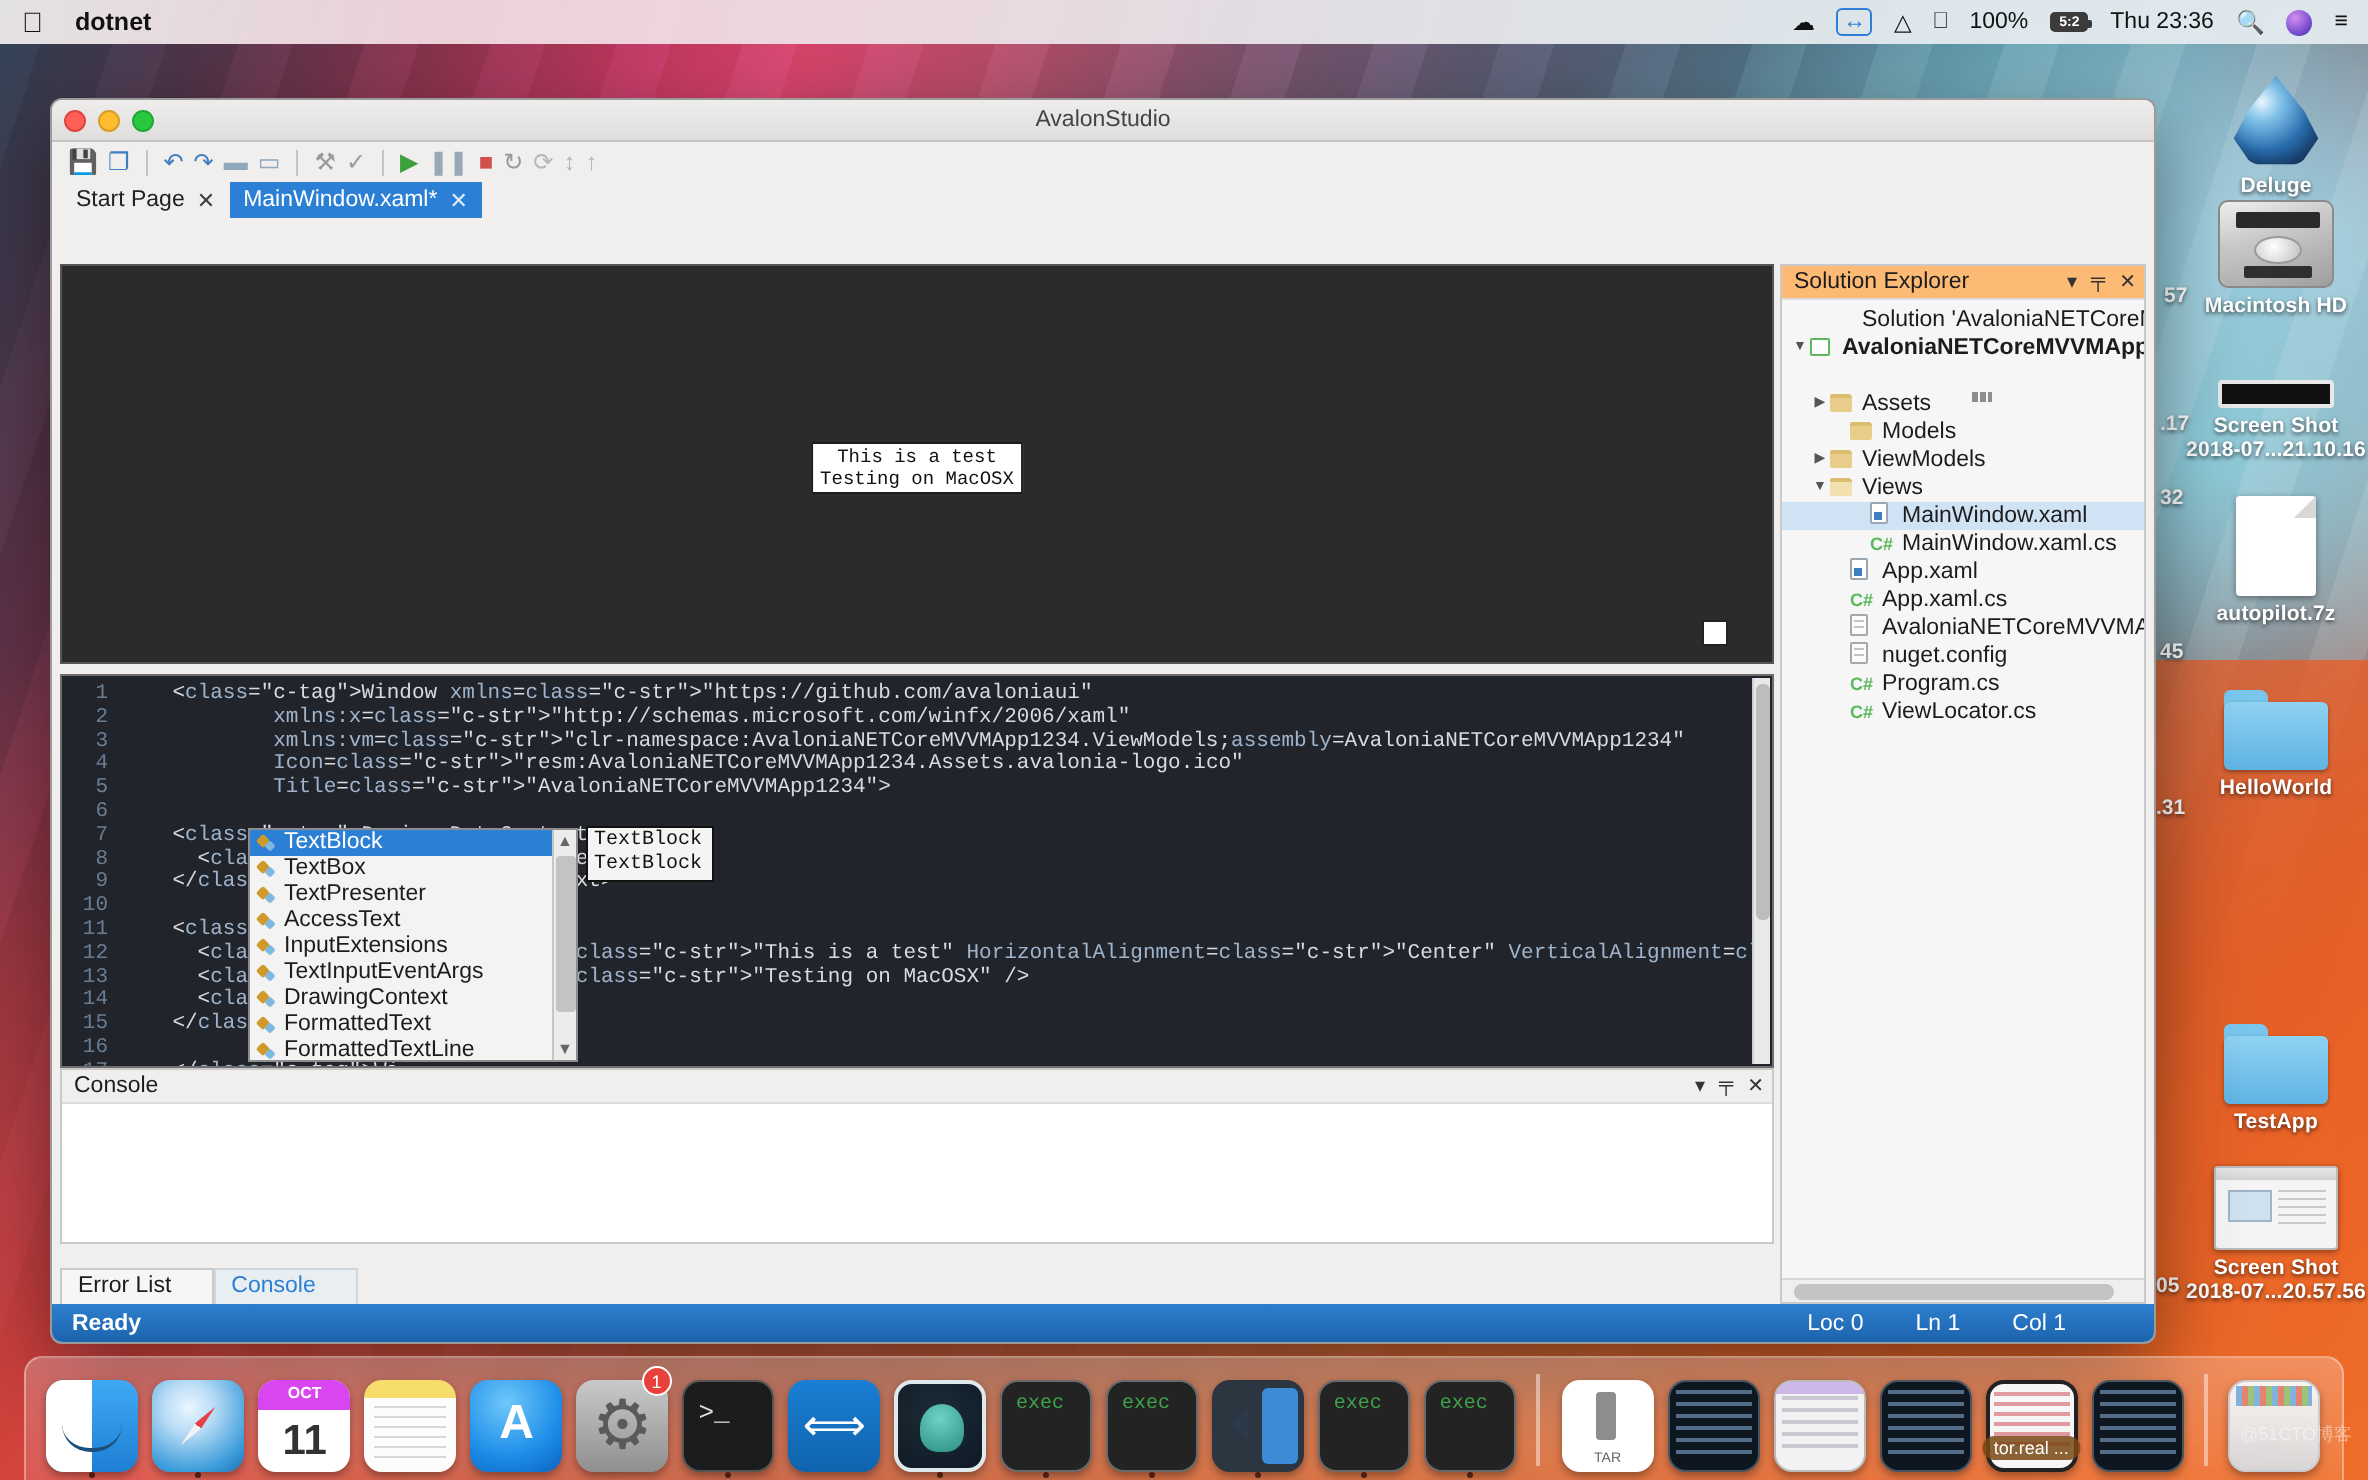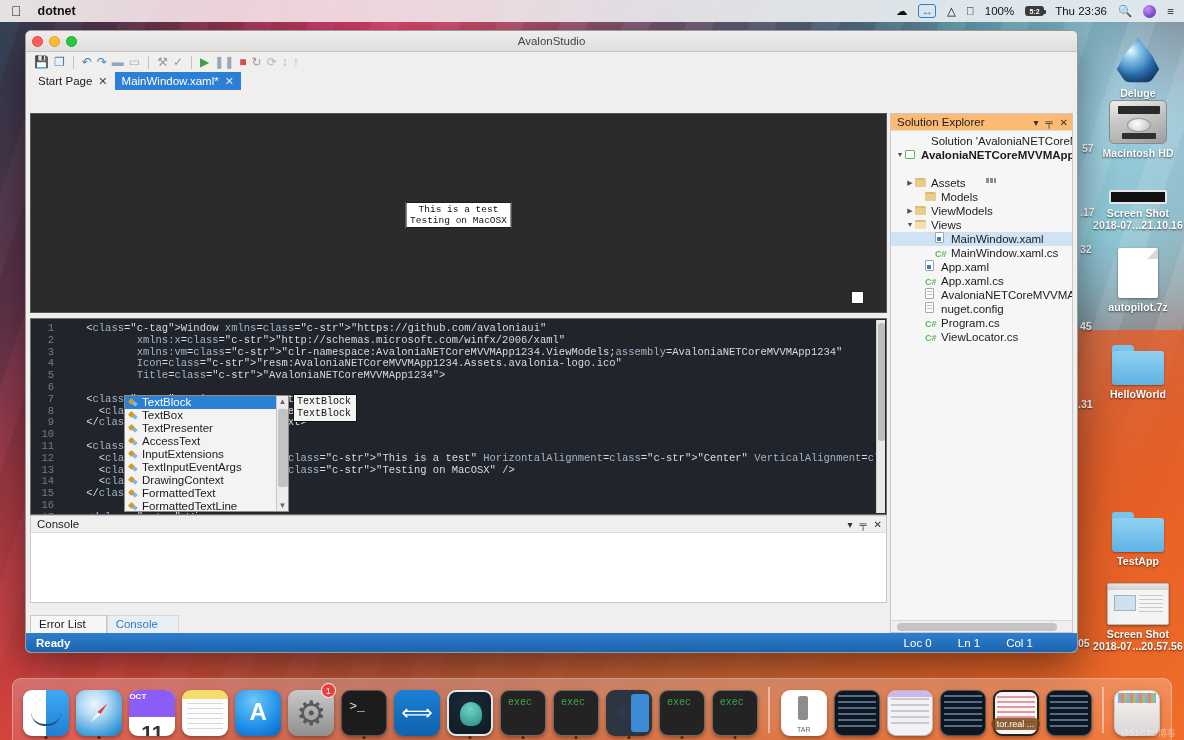--- a/index.html
+++ b/index.html
@@ -115,21 +115,21 @@
 
   .di-finder{background:linear-gradient(180deg,#3fa9f5,#1e7fd4);overflow:hidden;}
   .di-finder:before{content:"";position:absolute;left:0;top:0;width:50%;height:100%;background:#fff;}
   .di-finder:after{content:"";position:absolute;left:8px;top:14px;width:30px;height:20px;
      border-bottom:2px solid #1b4f7a;border-radius:0 0 14px 14px;}
   .di-safari{border-radius:50%;background:radial-gradient(circle at 40% 30%,#eaf6ff,#b8dcf5 30%,#3d9ddb 75%,#1d72b8 100%);}
   .di-safari:after{content:"";position:absolute;left:50%;top:50%;width:4px;height:26px;
      transform:translate(-50%,-50%) rotate(42deg);
      background:linear-gradient(180deg,#e8404a 0 50%,#f2f2f2 50% 100%);clip-path:polygon(50% 0,100% 50%,50% 100%,0 50%);}
   .di-cal{background:#fff;overflow:hidden;}
-  .di-cal .top{height:27px;background:#8b5cf6;color:#fff;font-size:8px;line-height:13px;font-weight:bold;}
+  .di-cal .top{height:15px;background:#d946ef;color:#fff;font-size:8px;text-align:center;line-height:13px;font-weight:bold;}
   .di-cal .day{font-size:21px;text-align:center;line-height:32px;color:#333;font-weight:bold;}
   .di-notes{background:linear-gradient(180deg,#fdf4c8 0 9px,#fbfbfb 9px);
      background-image:linear-gradient(180deg,#f6dc6a 0 9px, #fcfcfc 9px);}
   .di-notes:after{content:"";position:absolute;left:5px;top:13px;right:5px;bottom:5px;
      background:repeating-linear-gradient(180deg,#d8d8d8 0 1px, transparent 1px 5px);}
   .di-appstore{border-radius:50%;background:radial-gradient(circle at 40% 25%,#6fc8fb,#1e8ee8 60%,#0a63c0);}
   .di-appstore:after{content:"";position:absolute;left:50%;top:50%;transform:translate(-50%,-55%);
      color:#fff;font-size:24px;line-height:1;content:"A";font-family:"Liberation Sans",sans-serif;font-weight:bold;}
   .di-prefs{background:linear-gradient(180deg,#c9c9c9,#8f8f8f);}
   .di-prefs:after{content:"⚙";position:absolute;left:50%;top:50%;transform:translate(-50%,-50%);
@@ -164,21 +164,21 @@
   .di-trash{background:none;box-shadow:none;
      background:linear-gradient(180deg,rgba(250,250,250,0.95),rgba(215,218,222,0.95));
      border-radius:4px 4px 8px 8px;border:1px solid #c8cbd0;overflow:hidden;}
   .di-trash:after{content:"";position:absolute;left:3px;top:2px;right:3px;height:10px;
      background:repeating-linear-gradient(90deg,#6fa8d8 0 3px,#e4705a 3px 6px,#8dbd63 6px 9px);opacity:.85;}
   .dock-label{position:absolute;bottom:6px;left:50%;transform:translateX(-50%);
      background:rgba(120,70,20,0.85);color:#fff;font-size:9px;padding:1px 6px;border-radius:7px;white-space:nowrap;}
 
   
   #ide {
-    position:absolute; left:25px; top:30px; width:1053px; height:623px;
+    position:absolute; left:25px; top:49px; width:1053px; height:623px;
     background:#f0efee; border:1px solid #9a9a9a; border-radius:6px;
     box-shadow:0 16px 40px rgba(0,0,0,0.45);
     overflow:hidden; z-index:30; font-size:12px; color:#1c1c1c;
   }
   #ide-titlebar {
     height:21px; background:linear-gradient(180deg,#eeedec,#dfdedd);
     border-bottom:1px solid #c6c4c2; display:flex; align-items:center; position:relative;
   }
   .tl-btn{width:11px;height:11px;border-radius:50%;margin-left:6px;}
   .tl-close{background:#ff5f57;border:0.5px solid #e0443e;}
@@ -289,21 +289,21 @@
   .tlabel.bold{font-weight:bold;}
   #solexp-hscroll{position:absolute;left:0;right:0;bottom:0;height:12px;background:#efefef;border-top:1px solid #d6d6d6;}
   #solexp-hthumb{position:absolute;left:6px;top:2px;width:160px;height:8px;background:#c4c4c4;border-radius:4px;}
 
   
   #statusbar{
     position:absolute;left:0;right:0;bottom:0;height:19px;background:linear-gradient(180deg,#2e7fce,#1c63ad);
     color:#fff;display:flex;align-items:center;font-size:11.5px;font-weight:bold;padding:0 10px;
   }
   #statusbar .right{margin-left:auto;display:flex;gap:26px;font-weight:normal;padding-right:34px;}
-  .watermark{position:absolute;right:8px;bottom:0;color:rgba(255,255,255,0.45);font-size:9px;z-index:70;}
+  .watermark{position:absolute;right:8px;bottom:16px;color:rgba(255,255,255,0.45);font-size:9px;z-index:70;}
 </style>
 </head>
 <body>
 
 <div id="desktop">
   <div id="desktop-stripes"></div>
   <div id="desktop-warm"></div>
 </div>
 
 <div id="menubar">

